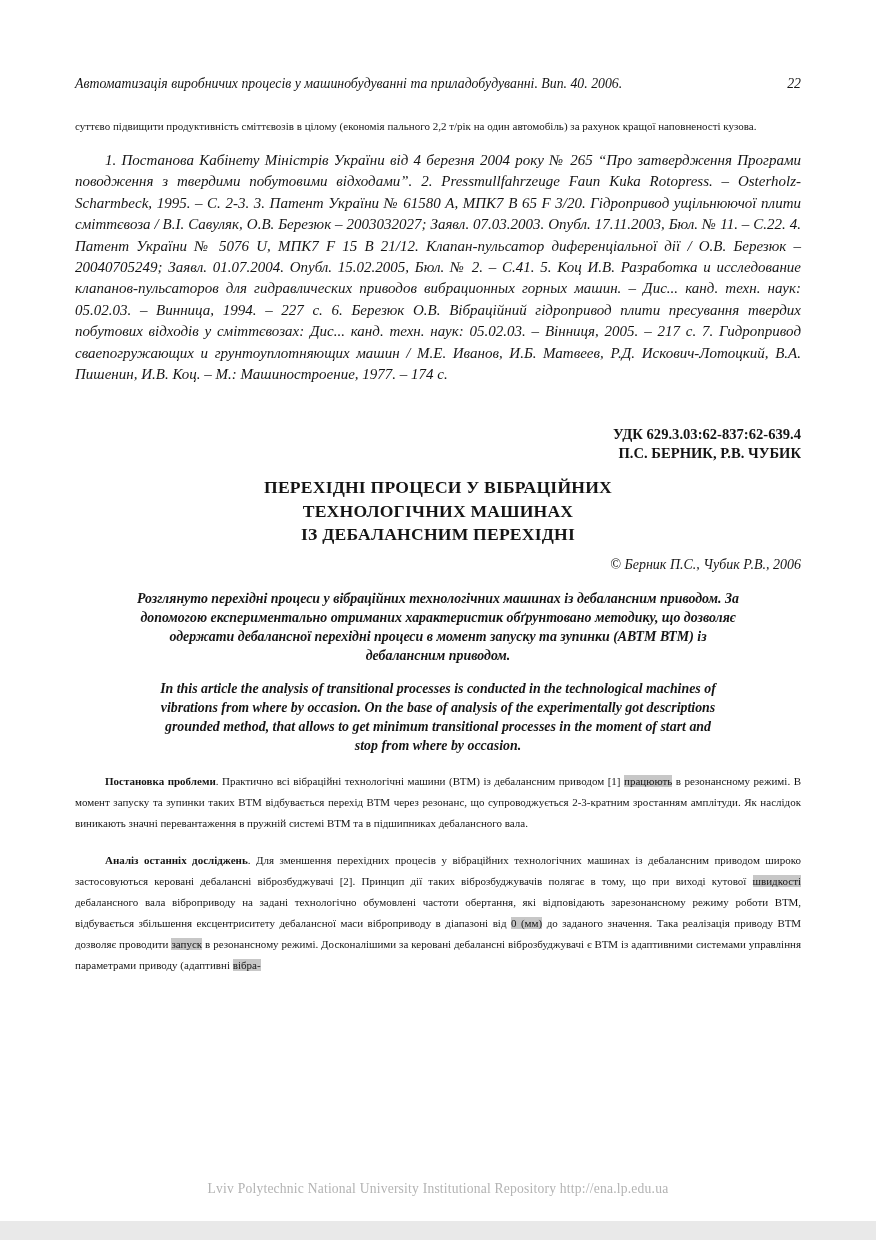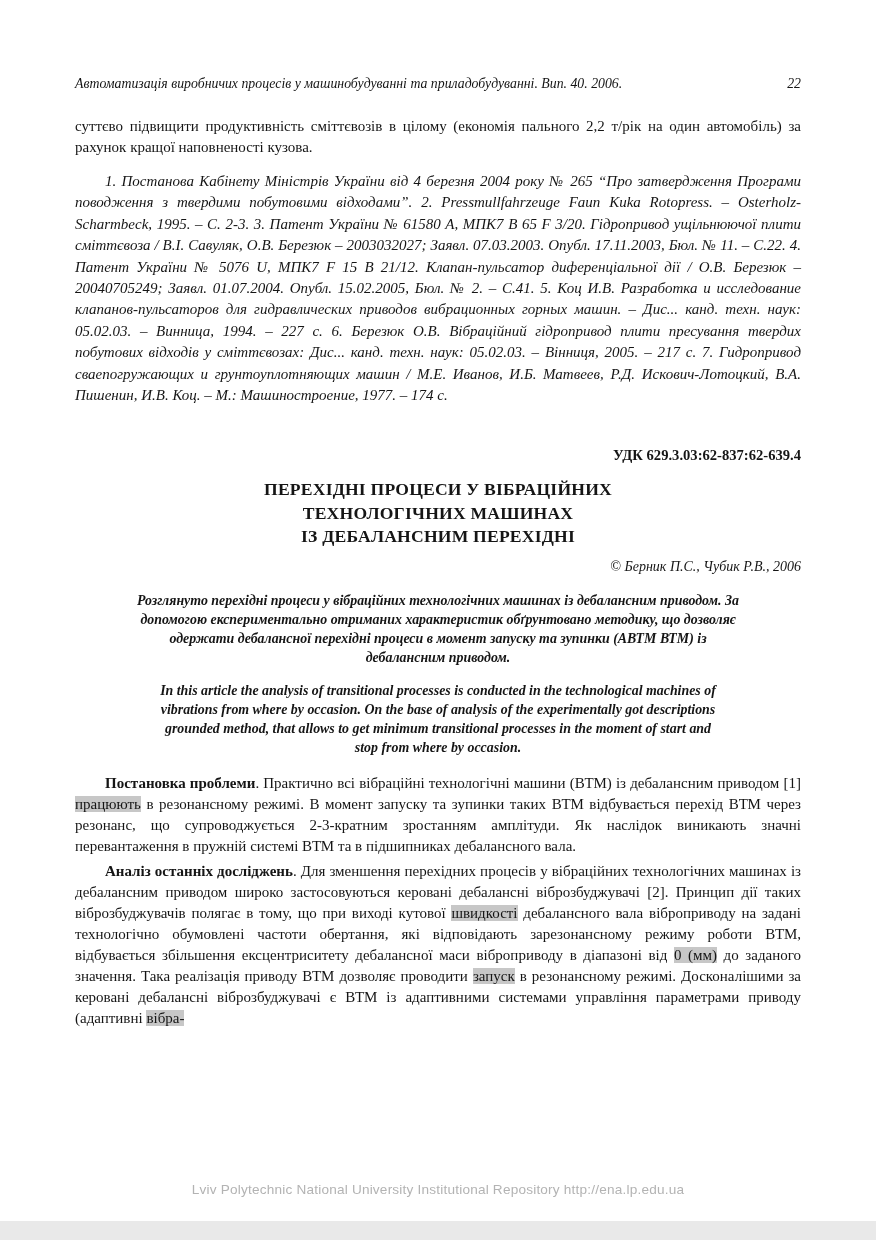--- a/index.html
+++ b/index.html
@@ -20,21 +20,21 @@
     justify-content: space-between;
     align-items: baseline;
     font-style: italic;
     font-size: 13.8px;
     margin-bottom: 24px;
   }
   .running-header .rh-page { font-style: italic; padding-left: 18px; }
   p { margin: 0; }
   .just { text-align: justify; }
   .body-text {
-    font-size: 15px;
+    font-size: 11px;
     line-height: 21px;
   }
   .refs {
     margin-top: 13px;
     font-style: italic;
     font-size: 15px;
     line-height: 21.4px;
     text-indent: 30px;
   }
   .udc {
@@ -78,50 +78,51 @@
     font-style: italic;
     font-size: 13.9px;
     line-height: 19px;
   }
   .abstract.ua { width: 620px; }
   .abstract.en { width: 560px; margin-top: 14px; }
   .section {
     margin-top: 16px;
     text-indent: 30px;
   }
-  .section + .section { margin-top: 4px; }
+  .section + .section { margin-top: 16px; }
   .lead { font-weight: bold; }
   .hl { background: var(--highlight, #c7c7c7); }
   .footer {
     position: absolute;
     left: 0;
     right: 0;
     bottom: 24px;
     text-align: center;
-    font-family: Liberation Sans, sans-serif;
+    font-family: Liberation Serif, serif;
     font-size: 13.6px;
     color: var(--footer_text, #b3b3b3);
     letter-spacing: 0.2px;
   }
 </style>
 </head>
 <body>
 
 <div class="page">
 
   <div class="running-header">
     <span class="rh-text">Автоматизація виробничих процесів у машинобудуванні та приладобудуванні. Вип. 40. 2006.</span>
     <span class="rh-page">22</span>
   </div>
 
   <p class="body-text just">суттєво підвищити продуктивність сміттєвозів в цілому (економія пального 2,2 т/рік на один автомобіль) за рахунок кращої наповненості кузова.</p>
 
   <p class="refs just">1. Постанова Кабінету Міністрів України від 4 березня 2004 року № 265 “Про затвердження Програми поводження з твердими побутовими відходами”. 2. Pressmullfahrzeuge Faun Kuka Rotopress. – Osterholz-Scharmbeck, 1995. – С. 2-3. 3. Патент України № 61580 А, МПК7 В 65 F 3/20. Гідропривод ущільнюючої плити сміттєвоза / В.І. Савуляк, О.В. Березюк – 2003032027; Заявл. 07.03.2003. Опубл. 17.11.2003, Бюл. № 11. – С.22. 4. Патент України № 5076 U, МПК7 F 15 В 21/12. Клапан-пульсатор диференціальної дії / О.В. Березюк – 20040705249; Заявл. 01.07.2004. Опубл. 15.02.2005, Бюл. № 2. – С.41. 5. Коц И.В. Разработка и исследование клапанов-пульсаторов для гидравлических приводов вибрационных горных машин. – Дис... канд. техн. наук: 05.02.03. – Винница, 1994. – 227 с. 6. Березюк О.В. Вібраційний гідропривод плити пресування твердих побутових відходів у сміттєвозах: Дис... канд. техн. наук: 05.02.03. – Вінниця, 2005. – 217 с. 7. Гидропривод сваепогружающих и грунтоуплотняющих машин / М.Е. Иванов, И.Б. Матвеев, Р.Д. Искович-Лотоцкий, В.А. Пишенин, И.В. Коц. – М.: Машиностроение, 1977. – 174 с.</p>
 
   <div class="udc">УДК 629.3.03:62-837:62-639.4</div>
+  <div class="authors">П.С. БЕРНИК, Р.В. ЧУБИК</div>
 
   <h1 class="title">
     <span>ПЕРЕХІДНІ ПРОЦЕСИ У ВІБРАЦІЙНИХ</span><br>
     <span>ТЕХНОЛОГІЧНИХ МАШИНАХ</span><br>
     <span>ІЗ ДЕБАЛАНСНИМ ПЕРЕХІДНІ</span>
   </h1>
 
   <div class="copyright">© Берник П.С., Чубик Р.В., 2006</div>
 
   <p class="abstract ua">Розглянуто перехідні процеси у вібраційних технологічних машинах із дебалансним приводом. За допомогою експериментально отриманих характеристик обґрунтовано методику, що дозволяє одержати дебалансної перехідні процеси в момент запуску та зупинки (АВТМ ВТМ) із дебалансним приводом.</p>

